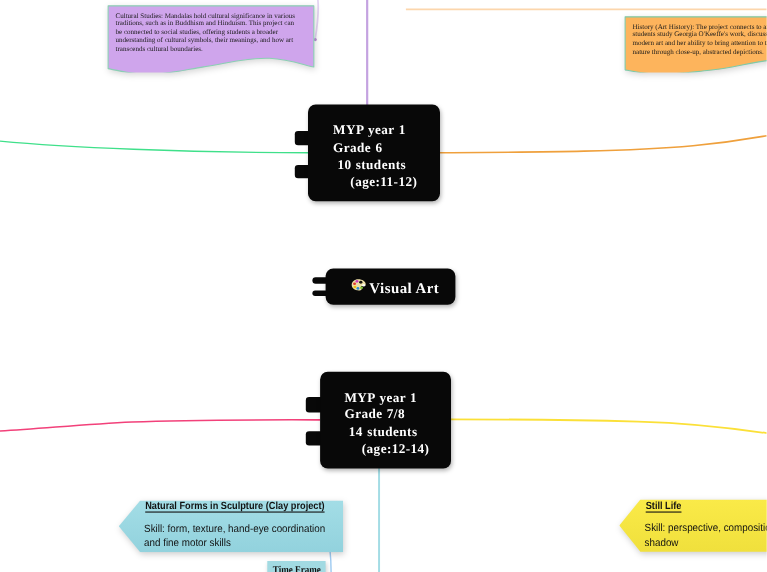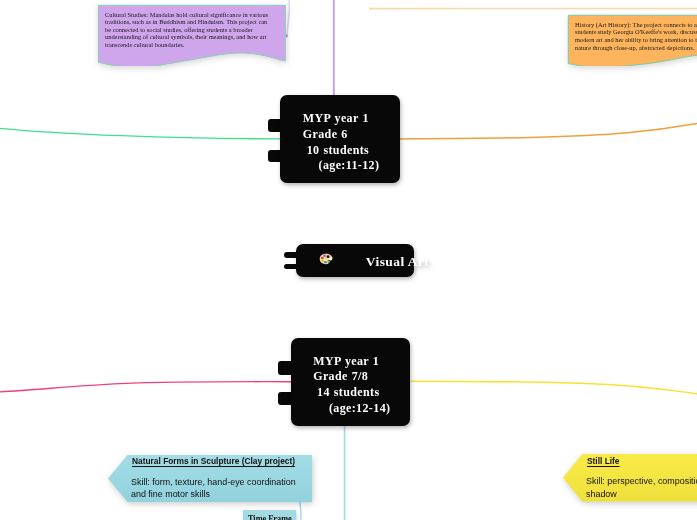--- a/index.html
+++ b/index.html
@@ -99,21 +99,21 @@
                  c-1.7 0-2.9 1.0-2.9 2.4 0 .8 .3 1.3 .7 1.9 .4 .6 .8 1.2 .8 2.0
                  0 1.9-2.0 3.1-5.7 3.1C7.1 27.0 1.6 22.0 1.6 15.5 1.6 9.0 7.0 4.0 15.0 4.0z" fill="#eedfa6"></path>
         <ellipse cx="20.1" cy="10.4" rx="3.3" ry="3.0" fill="#15140f"></ellipse>
         <ellipse cx="12.3" cy="8.4" rx="3.0" ry="2.7" fill="#cf3fbe"></ellipse>
         <ellipse cx="7.4" cy="13.3" rx="3.0" ry="2.7" fill="#e03a2e"></ellipse>
         <ellipse cx="8.1" cy="19.7" rx="3.0" ry="2.6" fill="#f2c014"></ellipse>
         <ellipse cx="14.2" cy="22.6" rx="3.0" ry="2.6" fill="#2e8fd4"></ellipse>
         <ellipse cx="21.5" cy="21.3" rx="3.0" ry="2.6" fill="#84c13b"></ellipse>
         <ellipse cx="25.9" cy="16.2" rx="3.0" ry="2.6" fill="#fdfdf6"></ellipse>
       </svg>
-      <div class="txt" style="left:39.6px;top:9.8px;font-size:13.5px;line-height:16px;letter-spacing:0.44px;margin-left:30px;">Visual Art</div>
+      <div class="txt" style="left:39.6px;top:9.8px;font-size:13.5px;line-height:16px;letter-spacing:0.44px;">Visual Art</div>
     </div>
   </div>
 
   <div style="position:absolute;left:278.2px;top:337.6px;width:132px;height:88px;">
     <div class="tab" style="left:0px;top:23.5px;width:20px;height:13.5px;"></div>
     <div class="tab" style="left:0px;top:54.5px;width:20px;height:12.5px;"></div>
     <div class="node" style="left:12.6px;top:0px;width:119.3px;height:88px;">
       <div class="txt" style="left:22.4px;top:16px;font-size:12px;line-height:15.8px;text-align:left;letter-spacing:0.38px;word-spacing:0.55px;">MYP year 1
 Grade 7/8
  14 students

